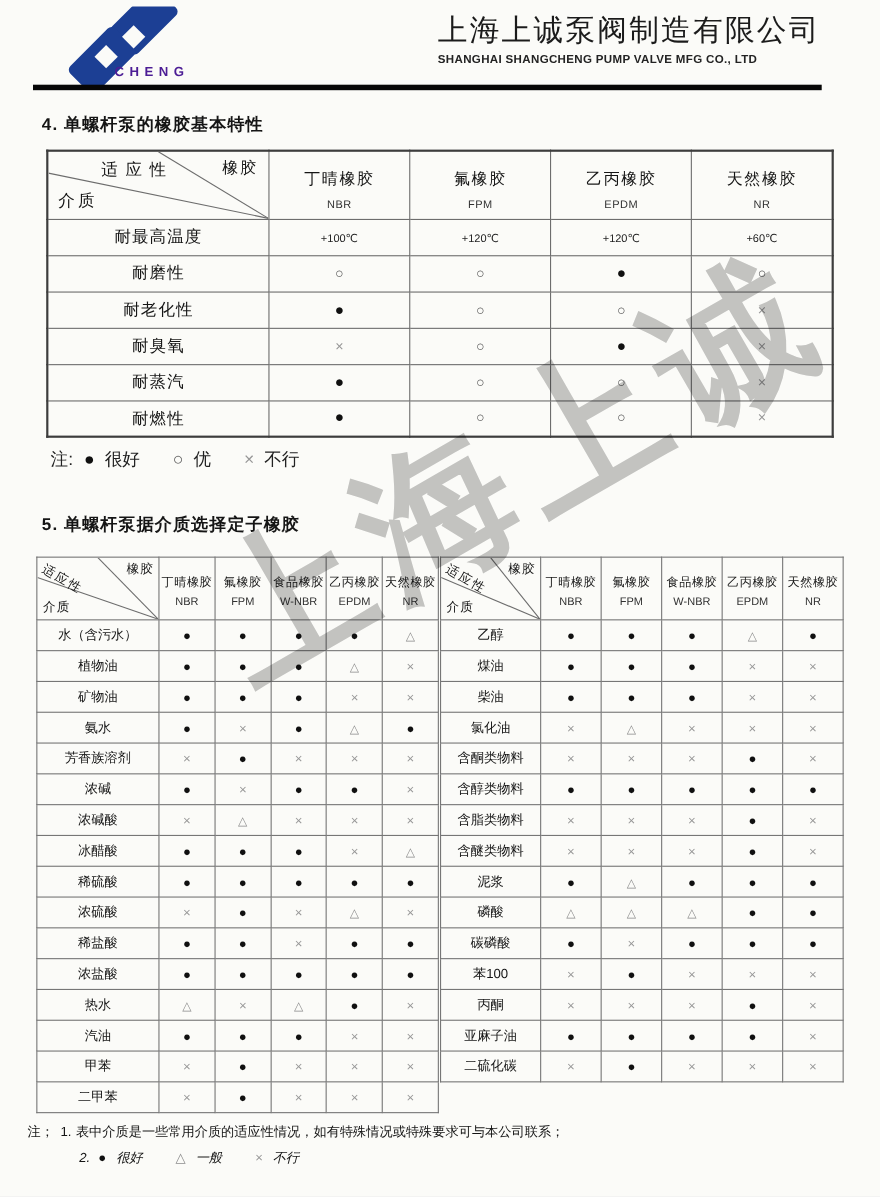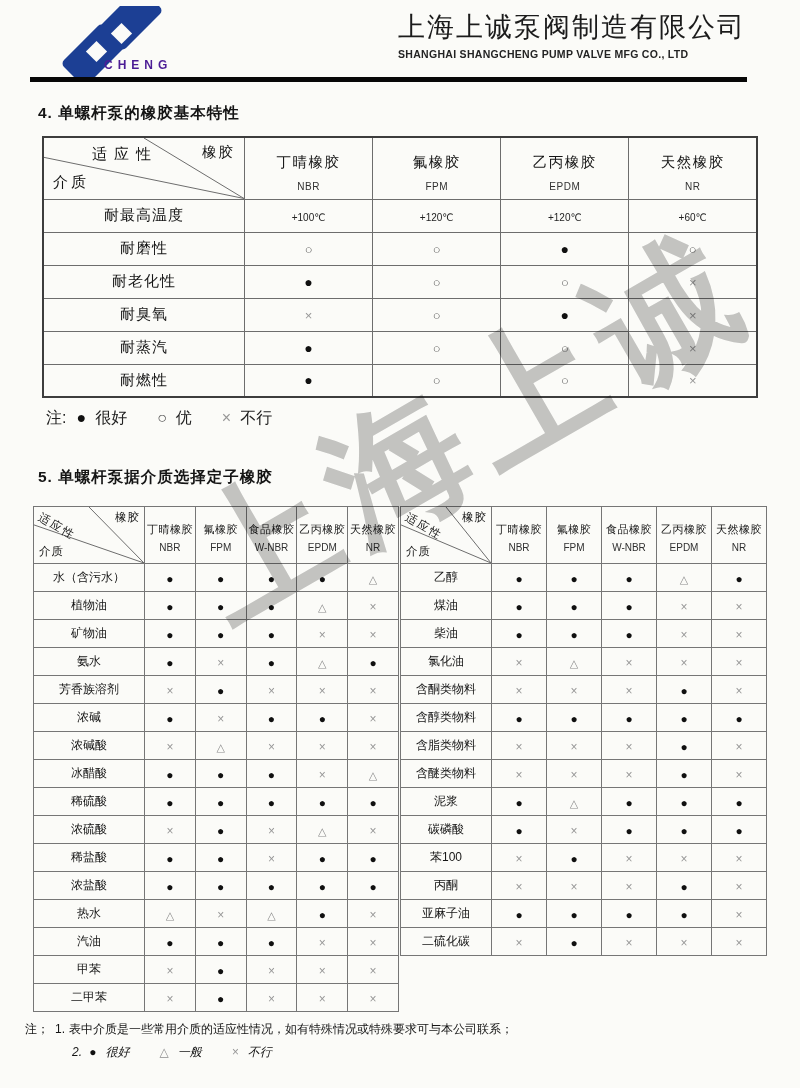--- a/index.html
+++ b/index.html
@@ -458,20 +458,28 @@
         </tr>
         <tr>
           <th class="rowl">泥浆</th>
           <td><span class="sym dot">●</span></td>
           <td><span class="sym tri">△</span></td>
           <td><span class="sym dot">●</span></td>
           <td><span class="sym dot">●</span></td>
           <td><span class="sym dot">●</span></td>
         </tr>
         <tr>
+          <th class="rowl">磷酸</th>
+          <td><span class="sym tri">△</span></td>
+          <td><span class="sym tri">△</span></td>
+          <td><span class="sym tri">△</span></td>
+          <td><span class="sym dot">●</span></td>
+          <td><span class="sym dot">●</span></td>
+        </tr>
+        <tr>
           <th class="rowl">碳磷酸</th>
           <td><span class="sym dot">●</span></td>
           <td><span class="sym ex">×</span></td>
           <td><span class="sym dot">●</span></td>
           <td><span class="sym dot">●</span></td>
           <td><span class="sym dot">●</span></td>
         </tr>
         <tr>
           <th class="rowl">苯100</th>
           <td><span class="sym ex">×</span></td>

